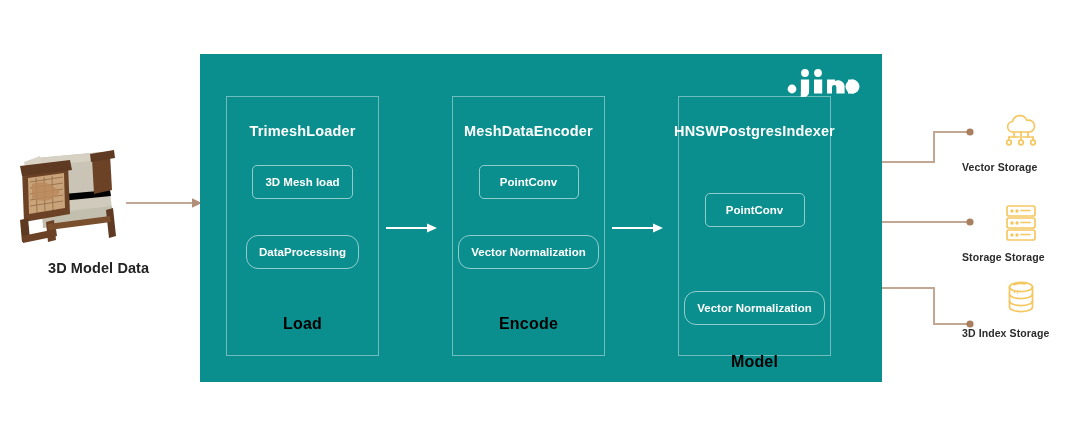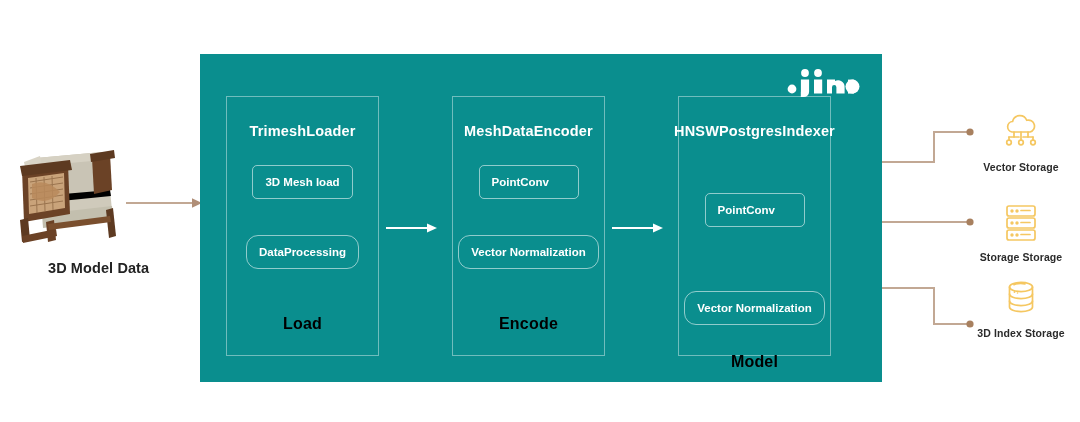--- a/index.html
+++ b/index.html
@@ -93,20 +93,21 @@
   }
   .chip {
     margin-top: 26px;
     min-width: 100px;
     padding: 10px 12px;
     border: 1px solid rgba(255,255,255,.55);
     border-radius: 5px;
     font-size: 11.5px;
     font-weight: 600;
     color: #ffffff;
+    text-align: center;
     white-space: nowrap;
     background: transparent;
   }
   .chip.second { margin-top: 36px; border-radius: 12px; }
   .card-footer {
     margin-top: auto;
     margin-bottom: 22px;
     font-size: 16px;
     font-weight: 700;
     color: #000000;
@@ -129,21 +130,20 @@
     left: 882px;
   }
   #out-conn-0 { top: 126px; width: 94px; height: 42px; }
   #out-conn-1 { top: 214px; width: 94px; height: 12px; }
   #out-conn-2 { top: 282px; width: 94px; height: 48px; }
 
   .storage-item {
     position: absolute;
     left: 962px;
     width: 118px;
-    text-align: center;
   }
   #storage-0 { top: 112px; }
   #storage-1 { top: 202px; }
   #storage-2 { top: 278px; }
 
   .storage-icon { height: 42px; display: flex; align-items: center; justify-content: center; }
   .storage-label {
     margin-top: 7px;
     font-size: 10.5px;
     font-weight: 600;

